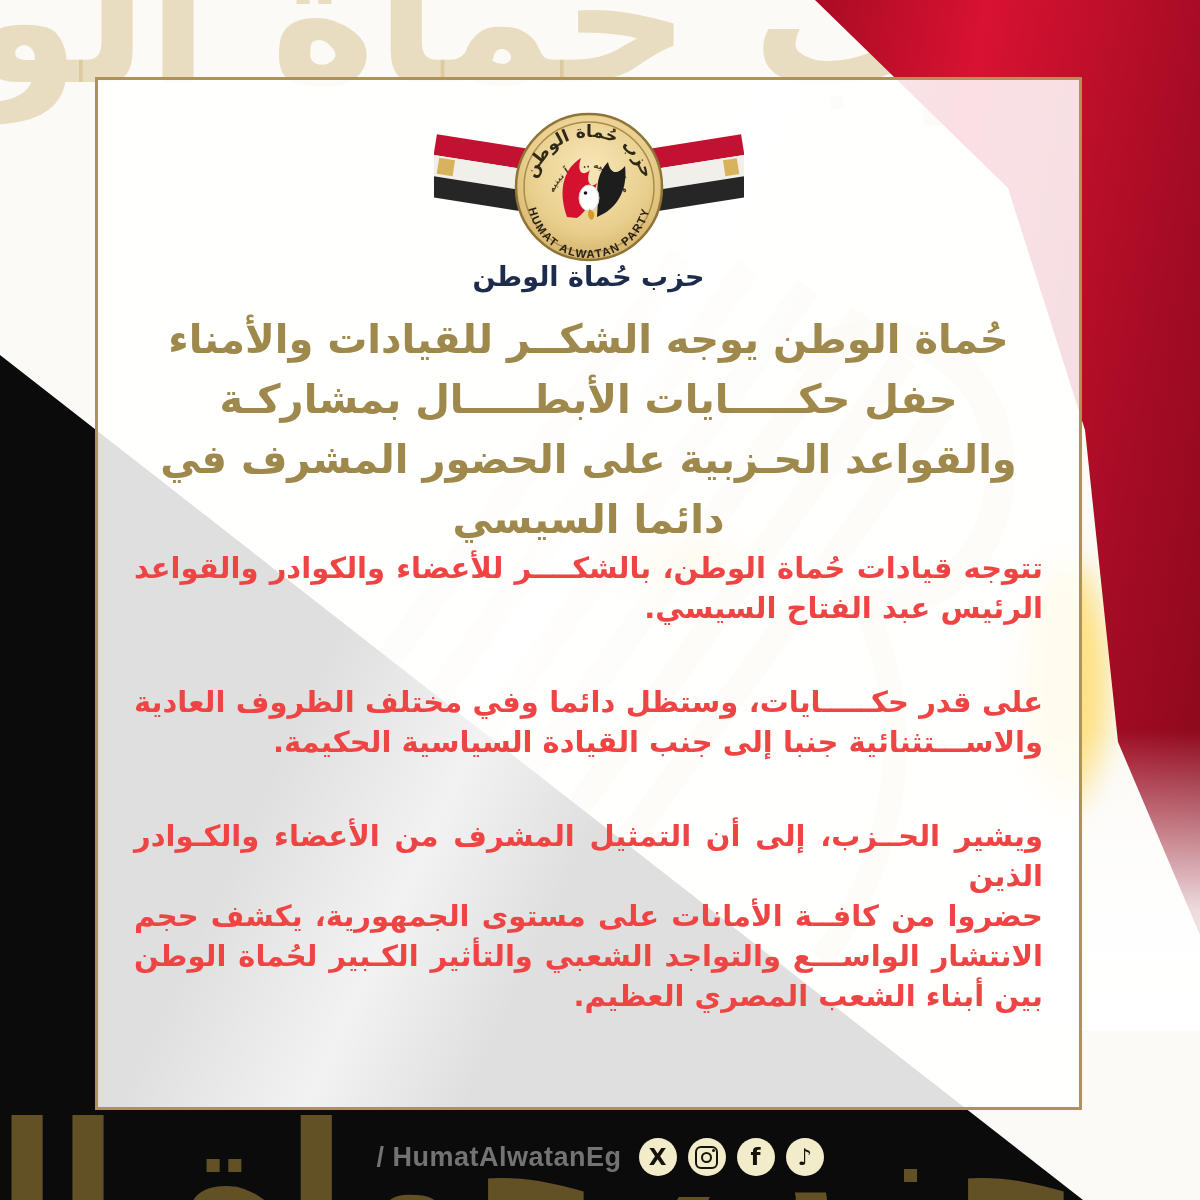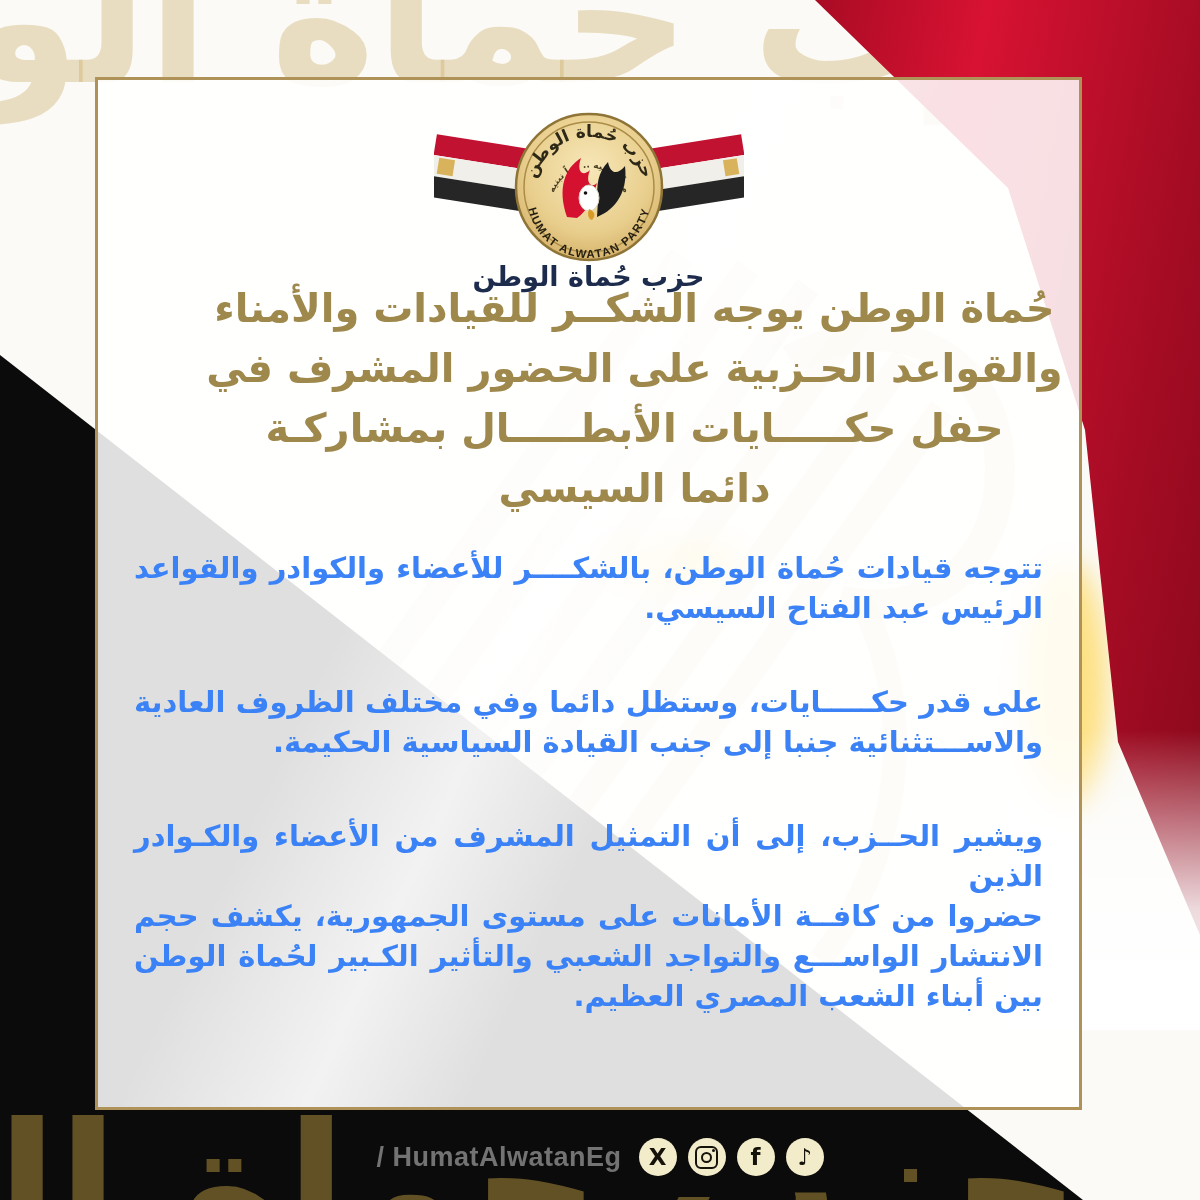--- a/index.html
+++ b/index.html
@@ -42,30 +42,30 @@
     position:absolute;inset:0;z-index:0;pointer-events:none;
     background:linear-gradient(115deg,rgba(255,255,255,0) 34%,rgba(255,255,255,.6) 47%,rgba(255,255,255,0) 58%);
   }
   
   .logo-wrap{position:absolute;top:30px;left:0;width:100%;text-align:center;z-index:2;}
   .logo-label{
     position:absolute;top:181px;left:0;width:100%;text-align:center;z-index:2;
     font-size:27px;font-weight:bold;color:#1d2c4d;
   }
   
-  .headline{position:absolute;top:198px;left:0;width:100%;z-index:2;margin-left:46px;}
+  .headline{position:absolute;top:229px;left:0;width:100%;z-index:2;}
   .headline div{
     text-align:center;font-size:40px;line-height:60px;font-weight:bold;
     color:#9e884c;direction:rtl;
   }
   
   .body-text{position:absolute;top:468px;left:36px;right:36px;z-index:2;}
   .para{margin:0 0 54px 0;}
   .para div{
-    direction:rtl;font-size:29px;line-height:40px;font-weight:bold;color:#3b82f6;
+    direction:rtl;font-size:29px;line-height:40px;font-weight:bold;color:#ef4444;
     text-align:justify;text-align-last:justify;
   }
   .para div.last{text-align:right;text-align-last:right;}
   
   .footer{
     position:absolute;left:0;top:1138px;width:1200px;z-index:5;
     display:flex;align-items:center;justify-content:center;gap:11px;
   }
   .sicon{
     width:38px;height:38px;border-radius:50%;background:#f2ecca;
@@ -159,22 +159,22 @@
         </g>
         <text font-size="11.5" font-weight="bold" letter-spacing="1.5" fill="#241f12" font-family="Liberation Sans, sans-serif">
           <textPath href="#arcBottom" startOffset="50%" text-anchor="middle">HUMAT ALWATAN PARTY</textPath>
         </text>
       </svg>
     </div>
     <div class="logo-label">حزب حُماة الوطن</div>
 
     <div class="headline">
       <div>حُماة الوطن يوجه الشكــر للقيادات والأمناء</div>
+      <div>حفل حكـــــايات الأبطـــــال بمشاركـة</div>
       <div>والقواعد الحـزبية على الحضور المشرف في</div>
-      <div>حفل حكـــــايات الأبطـــــال بمشاركـة</div>
       <div>دائما السيسي</div>
     </div>
 
     <div class="body-text">
       <div class="para">
         <div>تتوجه قيادات حُماة الوطن، بالشكــــر للأعضاء والكوادر والقواعد</div>
         <div class="last">الرئيس عبد الفتاح السيسي.</div>
       </div>
       <div class="para">
         <div>على قدر حكـــــايات، وستظل دائما وفي مختلف الظروف العادية</div>

